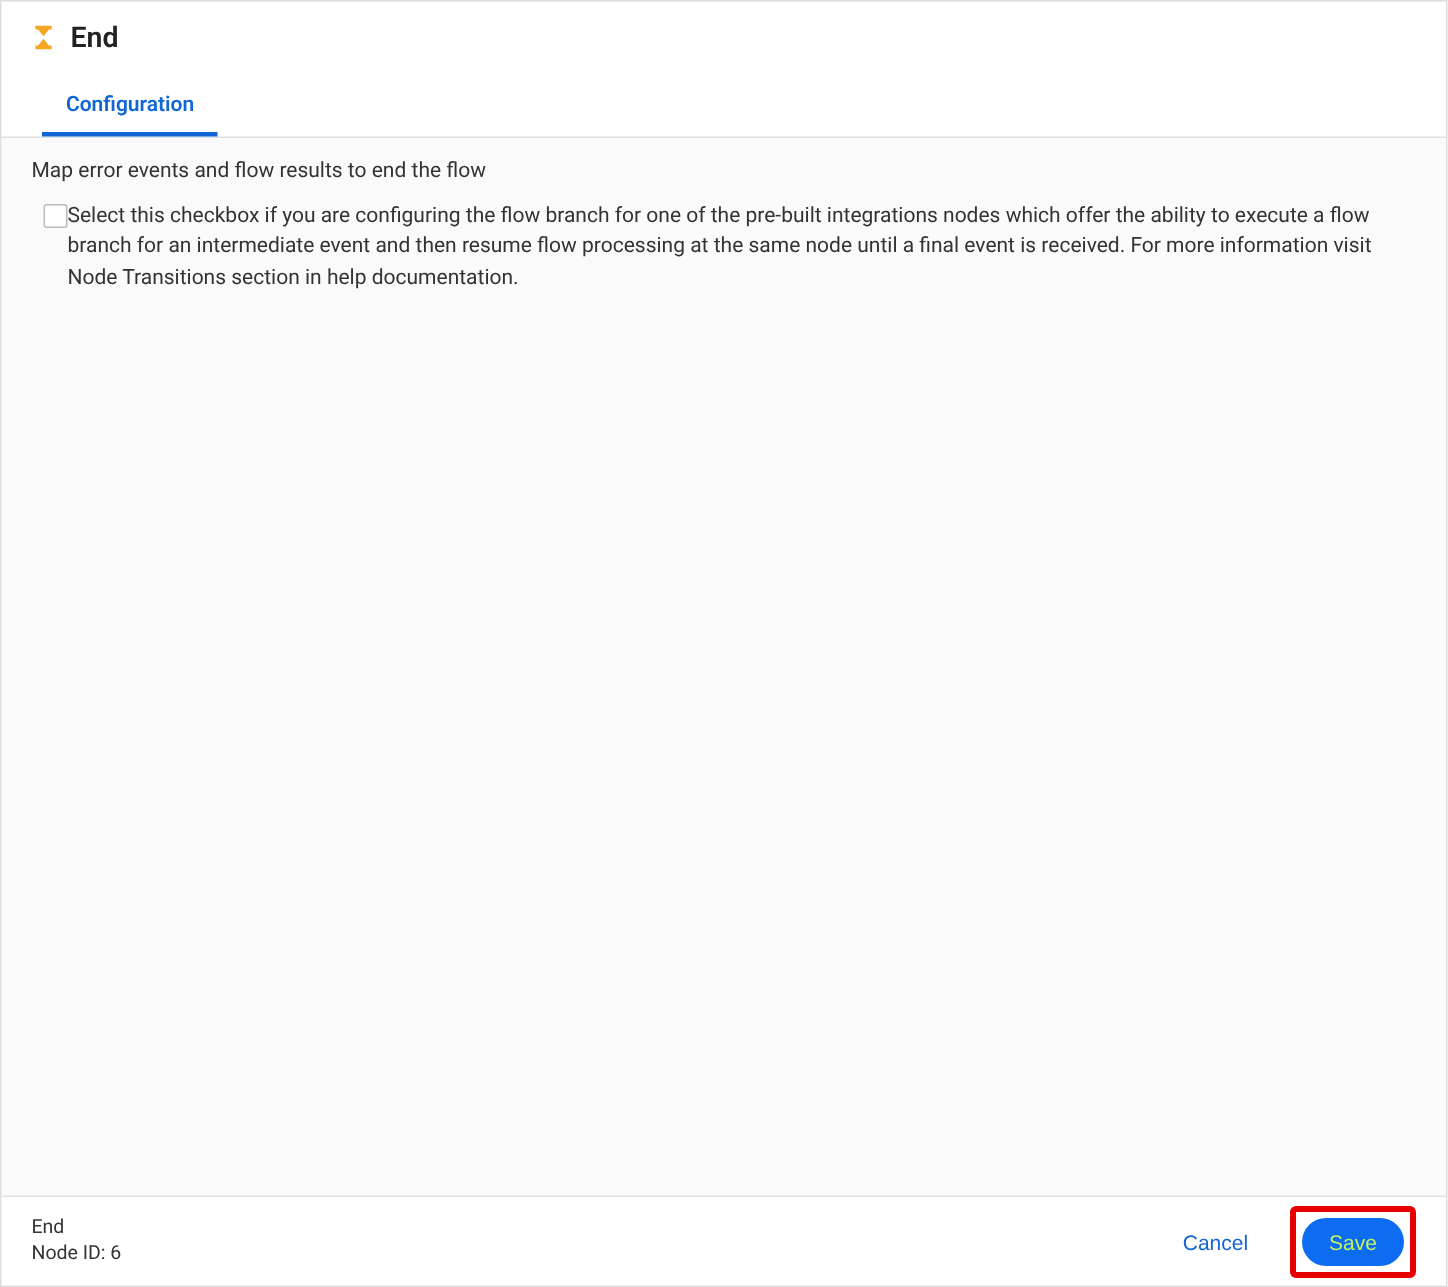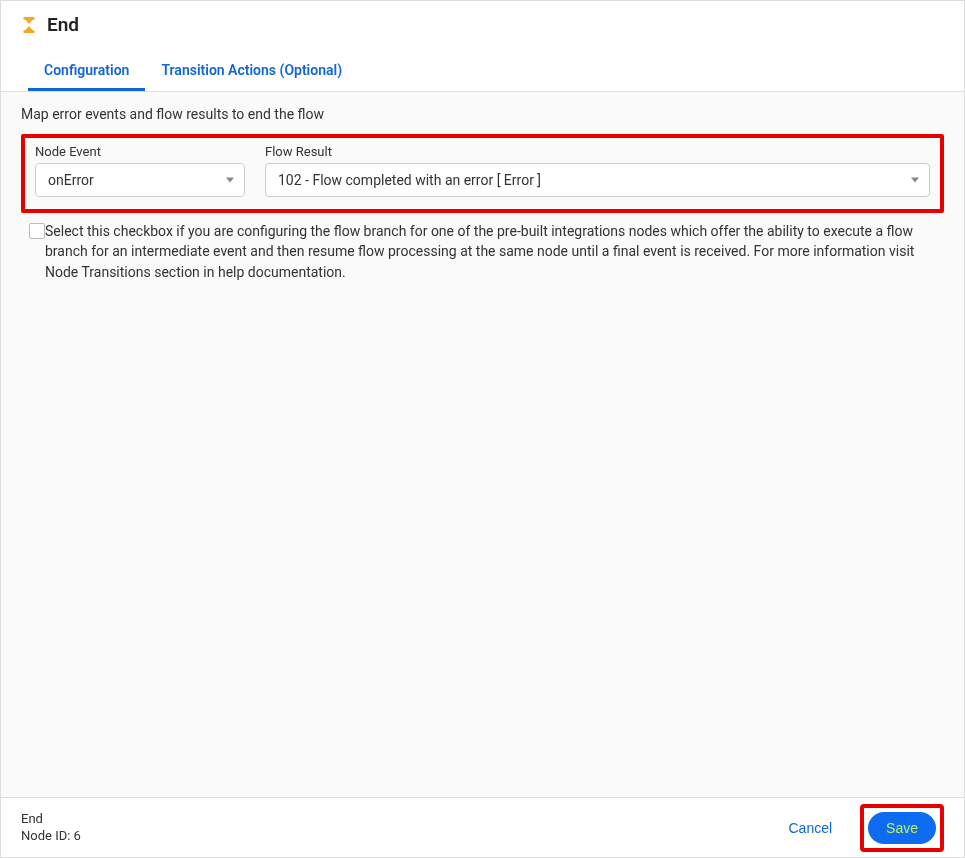--- a/index.html
+++ b/index.html
@@ -190,44 +190,25 @@
       <path d="M1 1 L13 1 L13 3 L11 3 L7 8 L3 3 L1 3 Z M1 17 L13 17 L13 15 L11 15 L7 10 L3 15 L1 15 Z" fill="#f5a623"></path>
       <rect x="1" y="0" width="12" height="2" fill="#f5a623"></rect>
       <rect x="1" y="16" width="12" height="2" fill="#f5a623"></rect>
     </svg>
   </span>
   <h1 class="page-title">End</h1>
 </div>
 
 <div class="tabs">
   <div class="tab active">Configuration</div>
-  <div class="tab">Transition Actions (Optional)</div>
 </div>
 
 <div class="content">
   <div class="description">Map error events and flow results to end the flow</div>
 
-  <div class="highlight-box">
-    <div class="fields-row">
-      <div class="field-group-1">
-        <label class="field-label">Node Event</label>
-        <div class="select">
-          <span>onError</span>
-          <span class="caret"></span>
-        </div>
-      </div>
-      <div class="field-group-2">
-        <label class="field-label">Flow Result</label>
-        <div class="select">
-          <span>102 - Flow completed with an error [ Error ]</span>
-          <span class="caret"></span>
-        </div>
-      </div>
-    </div>
-  </div>
 
   <div class="checkbox-row">
     <div class="checkbox"></div>
     <div>Select this checkbox if you are configuring the flow branch for one of the pre-built integrations nodes which offer the ability to execute a flow branch for an intermediate event and then resume flow processing at the same node until a final event is received. For more information visit Node Transitions section in help documentation.</div>
   </div>
 </div>
 
 <div class="footer">
   <div class="footer-info">
     <div>End</div>

